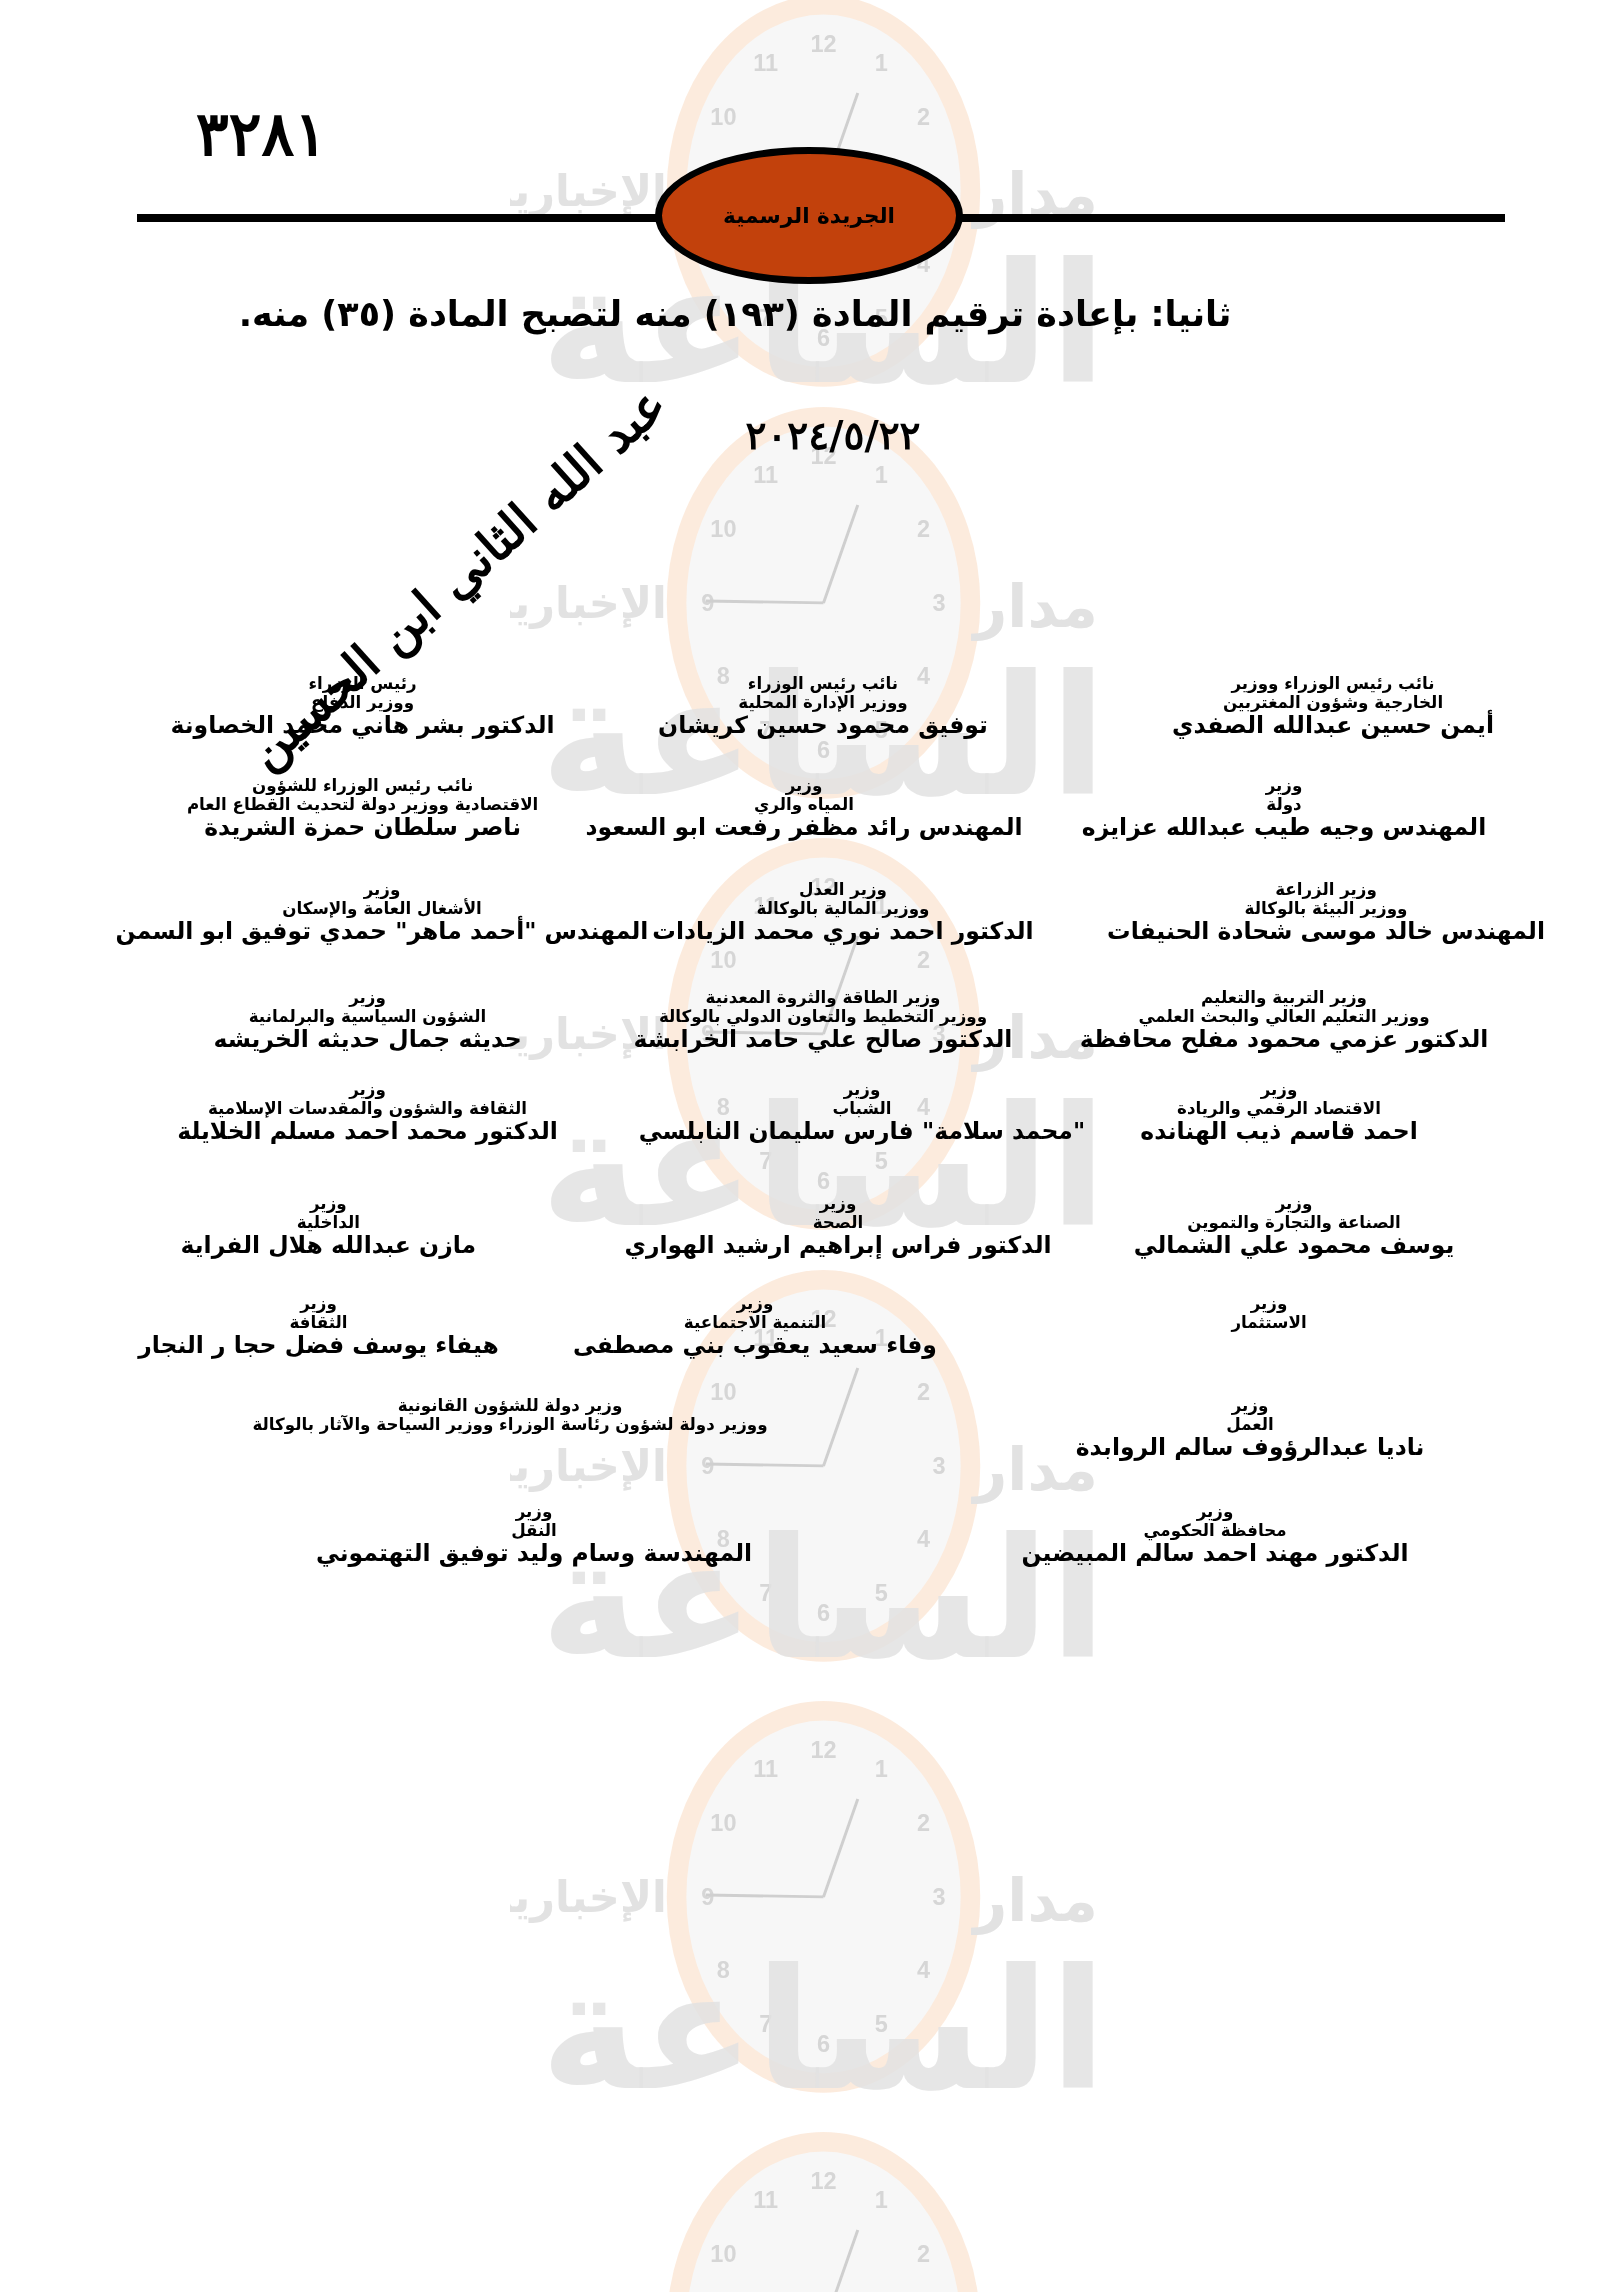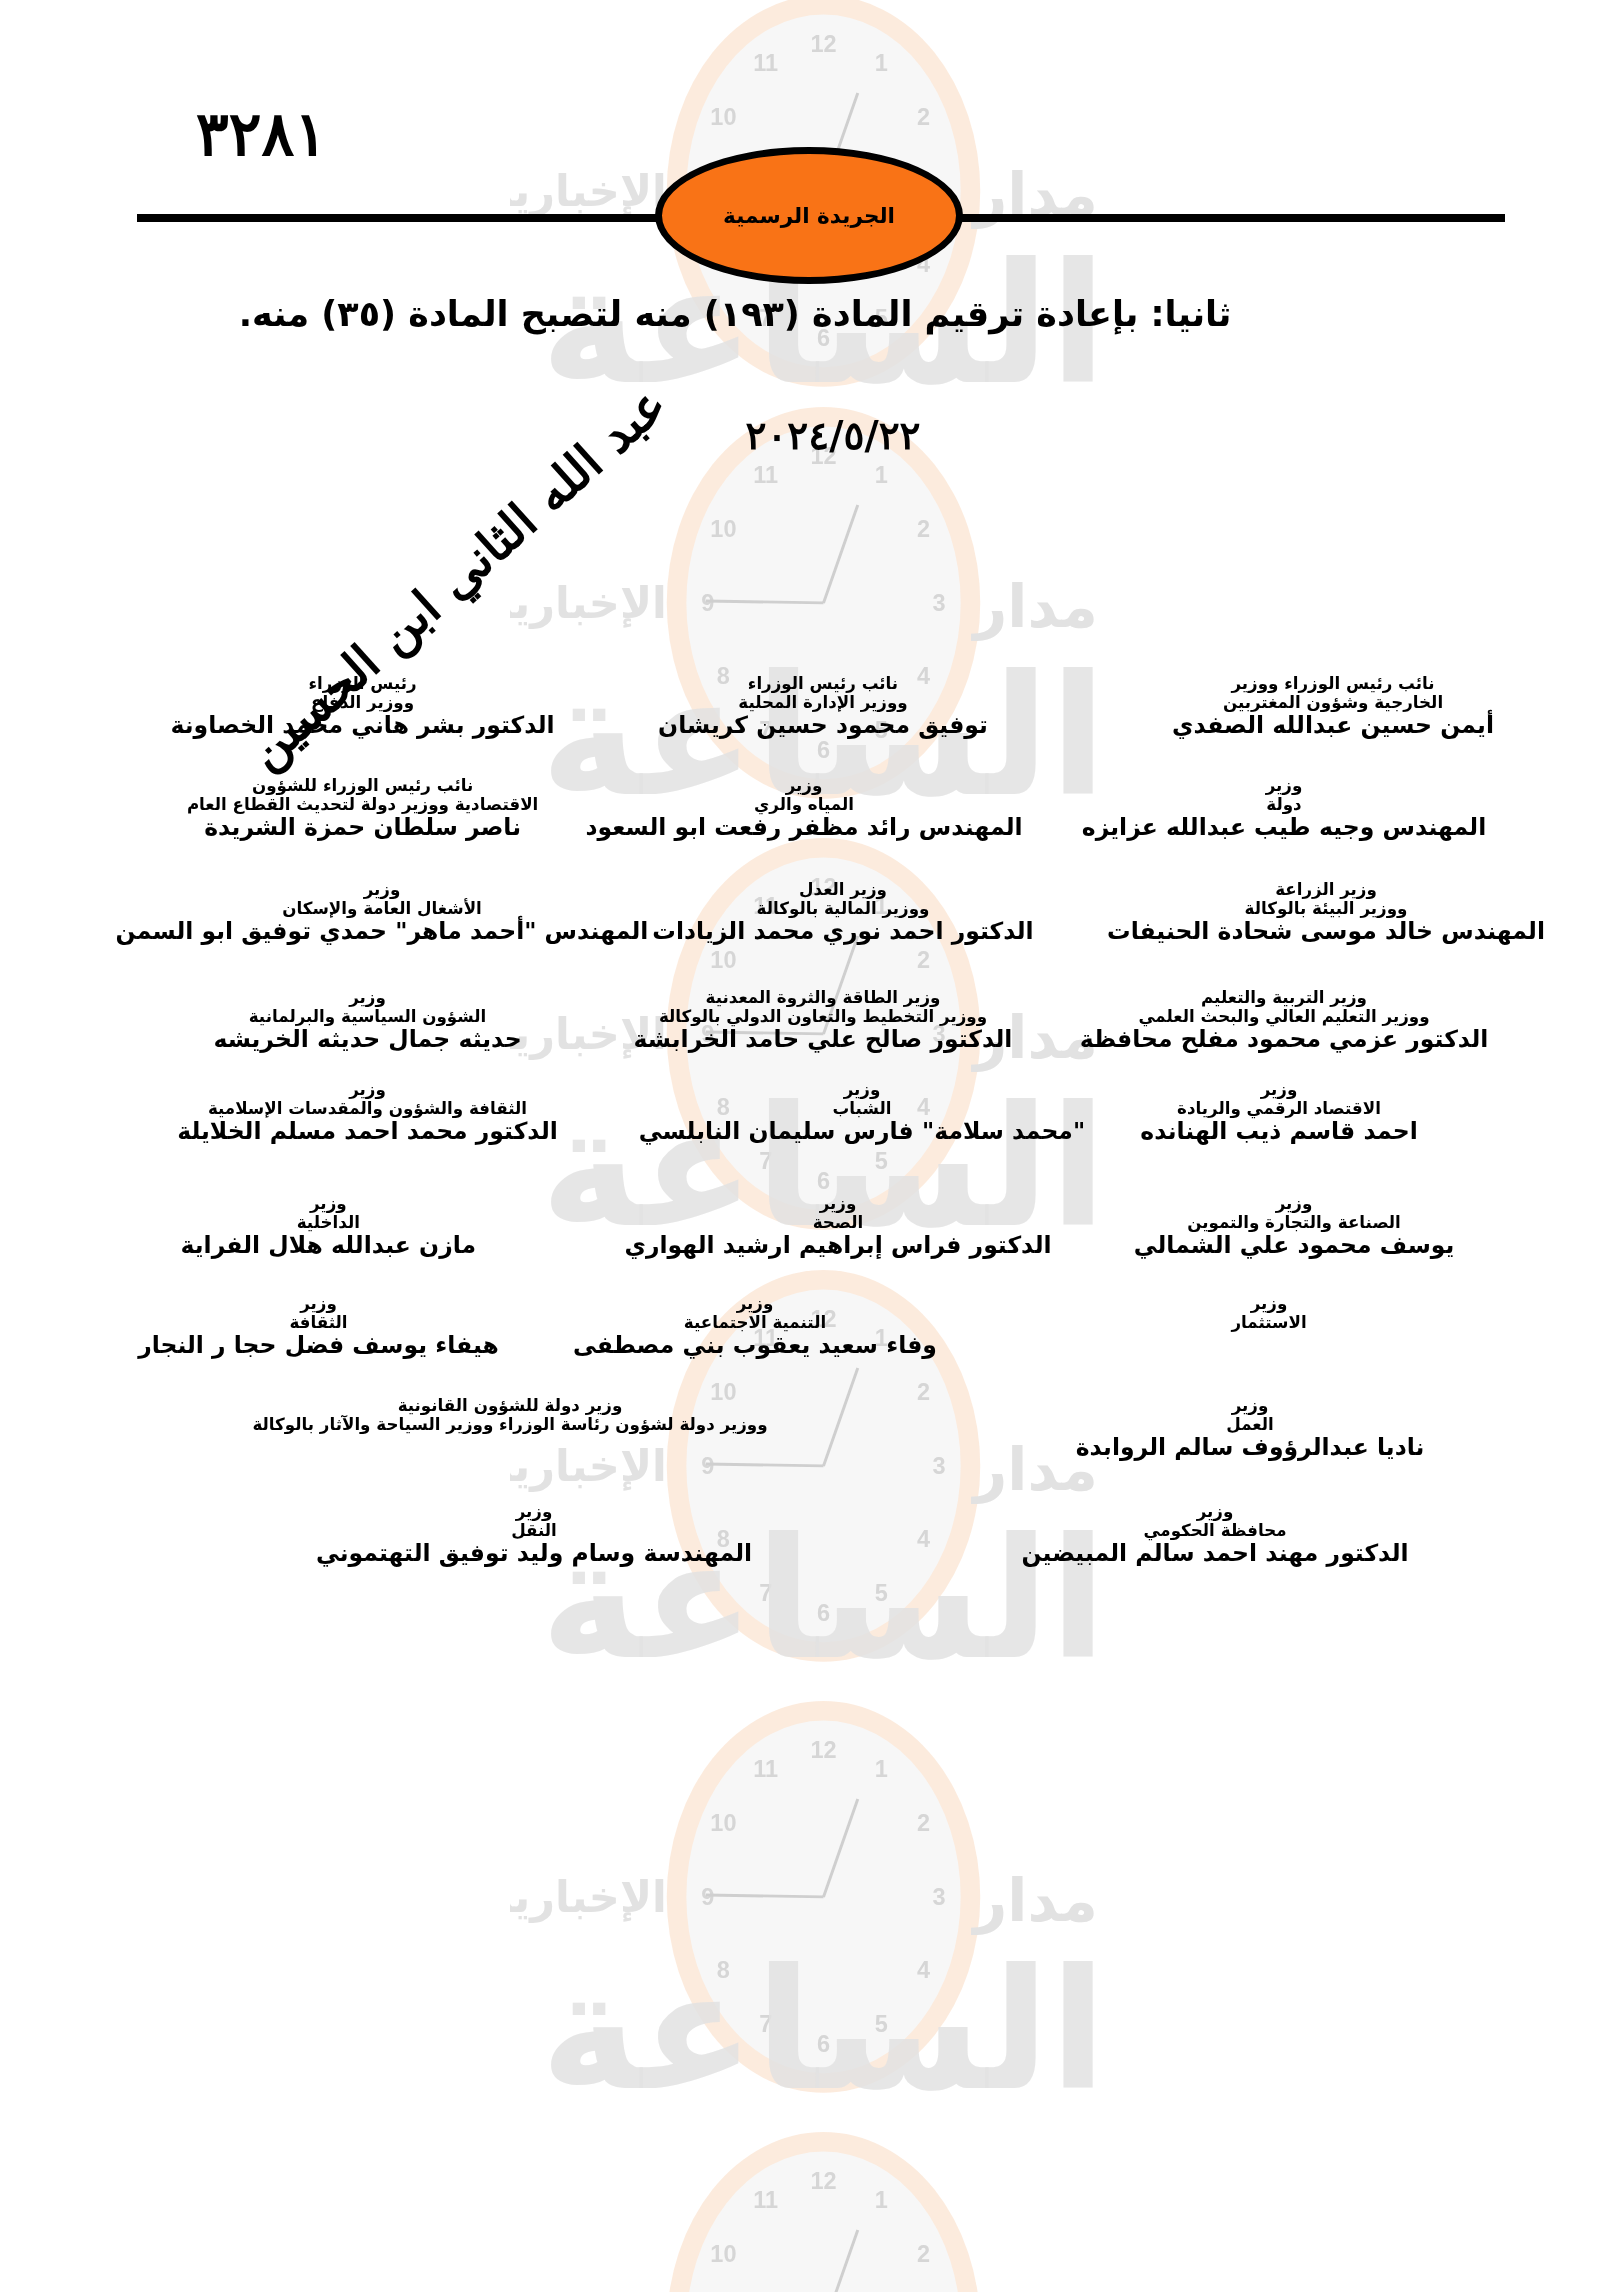--- a/index.html
+++ b/index.html
@@ -10,21 +10,21 @@
   }
   .wm { position: absolute; left: 510px; width: 627px; height: 412px; pointer-events: none; z-index: 0; }
   .wm svg { width: 100%; height: 100%; }
   .page-num {
     position: absolute; left: 196px; top: 98px; font-size: 61px; font-weight: bold;
     letter-spacing: 7.8px; font-family: "DejaVu Serif", serif; z-index: 2;
   }
   .rule { position: absolute; left: 137px; top: 214px; width: 1368px; height: 7.8px; background: #000; z-index: 2; }
   .masthead {
     position: absolute; left: 655px; top: 147px; width: 308px; height: 137px;
-    border: 7.8px solid #000; border-radius: 50%; background: #f97316; z-index: 3;
+    border: 7.8px solid #000; border-radius: 50%; background: #c2410c; z-index: 3;
     display: flex; align-items: center; justify-content: center; box-sizing: border-box;
   }
   .masthead span { font-size: 21.6px; font-weight: bold; }
   .article {
     position: absolute; left: 196px; width: 1078px; top: 294px; text-align: center;
     font-size: 35px; font-weight: bold; direction: rtl; z-index: 2;
   }
   .date {
     position: absolute; left: 686px; top: 412px; width: 294px; text-align: center;
     font-size: 39px; font-weight: bold; letter-spacing: 3.9px; font-family: "DejaVu Serif", serif; z-index: 2;

